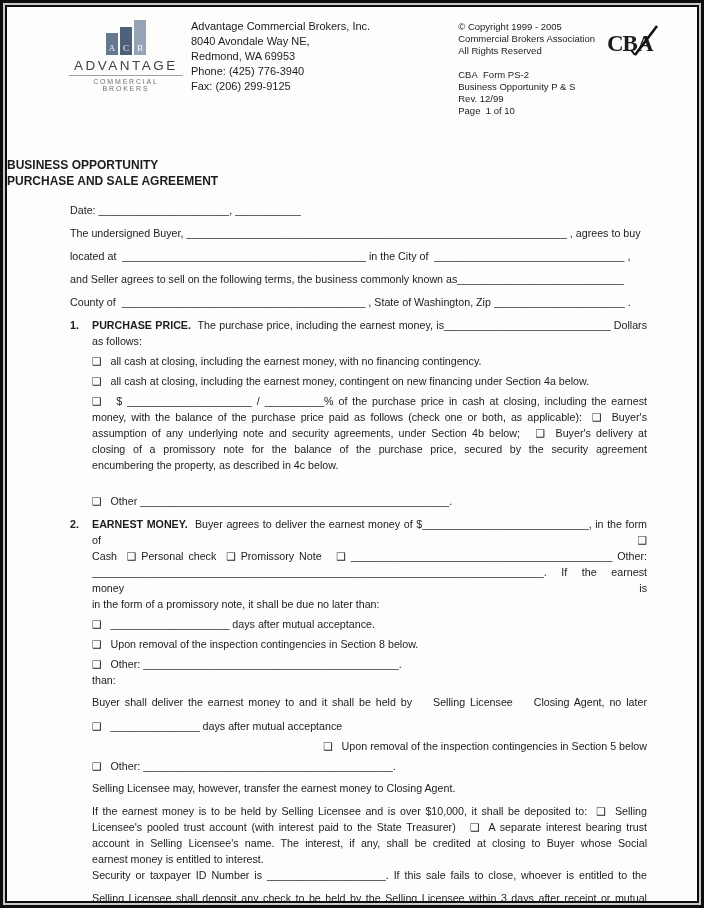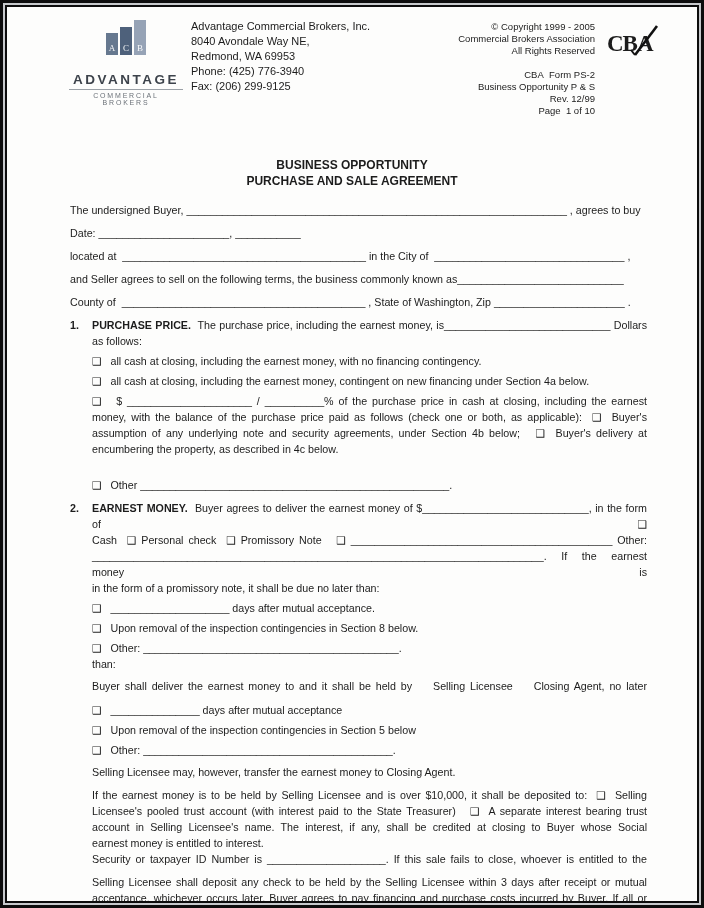--- a/index.html
+++ b/index.html
@@ -13,33 +13,33 @@
   .header{display:flex;align-items:flex-start;padding:12px 36px 0 62px;}
   .logo{width:114px;flex:0 0 114px;text-align:center;}
   .bars{display:flex;align-items:flex-end;justify-content:center;gap:2px;height:36px;}
   .bar{width:12px;position:relative;}
   .bar-a{height:22px;background:#66788f;}
   .bar-c{height:28px;background:#4e617b;}
   .bar-b{height:35px;background:#96a3b6;}
   .bar .ltr{position:absolute;bottom:2px;left:0;right:0;
       font-family:"Liberation Serif","DejaVu Serif",serif;font-size:9px;
       color:rgba(255,255,255,.92);text-align:center;}
-  .logo-name{margin-top:17px;font-size:13.5px;letter-spacing:2.5px;color:#3d434b;font-weight:bold;}
+  .logo-name{margin-top:3px;font-size:13.5px;letter-spacing:2.5px;color:#3d434b;}
   .logo-rule{border-top:1.5px solid #9aa0a6;margin:2px 0 2px 0;}
   .logo-sub{font-size:7px;letter-spacing:1.8px;color:#6b7178;}
   .company{margin-left:8px;flex:1;font-size:11px;line-height:15px;}
   .company-name{font-weight:normal;}
-  .right-block{text-align:right;font-size:9.5px;line-height:12px;color:#222;margin-right:10px;margin-top:2px;}
+  .right-block{font-size:9.5px;line-height:12px;color:#222;margin-right:10px;margin-top:2px;}
   .form-block{margin-top:12px;}
   .cba{width:56px;flex:0 0 56px;position:relative;margin-top:4px;height:40px;}
   .cba-text{font-family:"Liberation Serif","DejaVu Serif",serif;font-weight:bold;
       font-size:23px;letter-spacing:-1px;position:absolute;left:2px;top:8px;}
   .cba svg{position:absolute;left:0;top:0;}
   
-  .title{margin-top:40px;text-align:center;font-weight:bold;font-size:12px;line-height:16px;}
+  .title{margin-top:40px;font-weight:bold;font-size:12px;line-height:16px;}
   
   .doc-body{margin:13px 50px 0 63px;font-size:10.7px;line-height:16px;}
   .bl{position:relative;}
   .t-intro{margin-bottom:7px;white-space:nowrap;}
   .t-sec,.t-line{padding-left:22px;}
   .secnum{position:absolute;left:0;font-weight:bold;}
   .secbold{font-weight:bold;}
   .just{text-align:justify;text-align-last:justify;}
 </style>
 </head>
@@ -96,45 +96,46 @@
         </svg>
       </div>
     </div>
 
     <div class="title">
       <div>BUSINESS OPPORTUNITY</div>
       <div>PURCHASE AND SALE AGREEMENT</div>
     </div>
 
     <div class="doc-body">
+          <div class="bl t-intro">Date: ______________________, ___________</div>
           <div class="bl t-intro">The undersigned Buyer, ________________________________________________________________ , agrees to buy</div>
-          <div class="bl t-intro">Date: ______________________, ___________</div>
           <div class="bl t-intro">located at&nbsp; _________________________________________ in the City of&nbsp; ________________________________ ,</div>
           <div class="bl t-intro">and Seller agrees to sell on the following terms, the business commonly known as____________________________</div>
           <div class="bl t-intro">County of&nbsp; _________________________________________ , State of Washington, Zip ______________________ .</div>
           <div class="bl t-sec just" style="margin-top: 4px;"><span class="secnum">1.</span><span class="secbold">PURCHASE PRICE.</span>&nbsp; The purchase price, including the earnest money, is____________________________ Dollars</div>
           <div class="bl t-line">as follows:</div>
           <div class="bl t-line" style="margin-top: 4px;">❑&nbsp;&nbsp; all cash at closing, including the earnest money, with no financing contingency.</div>
           <div class="bl t-line" style="margin-top: 4px;">❑&nbsp;&nbsp; all cash at closing, including the earnest money, contingent on new financing under Section 4a below.</div>
           <div class="bl t-line just" style="margin-top: 4px;">❑&nbsp;&nbsp; $ _____________________ / __________% of the purchase price in cash at closing, including the earnest</div>
           <div class="bl t-line just">money, with the balance of the purchase price paid as follows (check one or both, as applicable): &nbsp;❑&nbsp; Buyer's</div>
           <div class="bl t-line just">assumption of any underlying note and security agreements, under Section 4b below; &nbsp;&nbsp;❑&nbsp; Buyer's delivery at</div>
+          <div class="bl t-line just">closing of a promissory note for the balance of the purchase price, secured by the security agreement</div>
           <div class="bl t-line">encumbering the property, as described in 4c below.</div>
           <div class="bl t-line" style="margin-top: 20px;">❑&nbsp;&nbsp; Other ____________________________________________________.</div>
           <div class="bl t-sec just" style="margin-top: 7px;"><span class="secnum">2.</span><span class="secbold">EARNEST MONEY.</span>&nbsp; Buyer agrees to deliver the earnest money of $____________________________, in the form of ❑</div>
           <div class="bl t-line just">Cash &nbsp;❑ Personal check &nbsp;❑ Promissory Note &nbsp;&nbsp;❑ ____________________________________________ Other:</div>
           <div class="bl t-line just">____________________________________________________________________________. If the earnest money is</div>
           <div class="bl t-line">in the form of a promissory note, it shall be due no later than:</div>
           <div class="bl t-line" style="margin-top: 4px;">❑&nbsp;&nbsp; ____________________ days after mutual acceptance.</div>
           <div class="bl t-line" style="margin-top: 4px;">❑&nbsp;&nbsp; Upon removal of the inspection contingencies in Section 8 below.</div>
           <div class="bl t-line" style="margin-top: 4px;">❑&nbsp;&nbsp; Other: ___________________________________________.</div>
           <div class="bl t-line">than:</div>
           <div class="bl t-line just" style="margin-top: 6px;">Buyer shall deliver the earnest money to and it shall be held by   Selling Licensee   Closing Agent, no later</div>
           <div class="bl t-line" style="margin-top: 8px;">❑&nbsp;&nbsp; _______________ days after mutual acceptance</div>
-          <div class="bl t-line" style="margin-top: 4px;">❑&nbsp;&nbsp; Upon removal of the inspection contingencies in Section 5 below</div>
+          <div class="bl t-line" style="margin-top: 4px; text-align: right;">❑&nbsp;&nbsp; Upon removal of the inspection contingencies in Section 5 below</div>
           <div class="bl t-line" style="margin-top: 4px;">❑&nbsp;&nbsp; Other: __________________________________________.</div>
           <div class="bl t-line" style="margin-top: 6px;">Selling Licensee may, however, transfer the earnest money to Closing Agent.</div>
           <div class="bl t-line just" style="margin-top: 7px;">If the earnest money is to be held by Selling Licensee and is over $10,000, it shall be deposited to: &nbsp;❑&nbsp; Selling</div>
           <div class="bl t-line just">Licensee's pooled trust account (with interest paid to the State Treasurer) &nbsp;&nbsp;❑&nbsp; A separate interest bearing trust</div>
           <div class="bl t-line just">account in Selling Licensee's name. The interest, if any, shall be credited at closing to Buyer whose Social</div>
           <div class="bl t-line">earnest money is entitled to interest.</div>
           <div class="bl t-line just">Security or taxpayer ID Number is ____________________. If this sale fails to close, whoever is entitled to the</div>
           <div class="bl t-line just" style="margin-top: 7px;">Selling Licensee shall deposit any check to be held by the Selling Licensee within 3 days after receipt or mutual</div>
           <div class="bl t-line just">acceptance, whichever occurs later. Buyer agrees to pay financing and purchase costs incurred by Buyer. If all or</div>
         </div>

